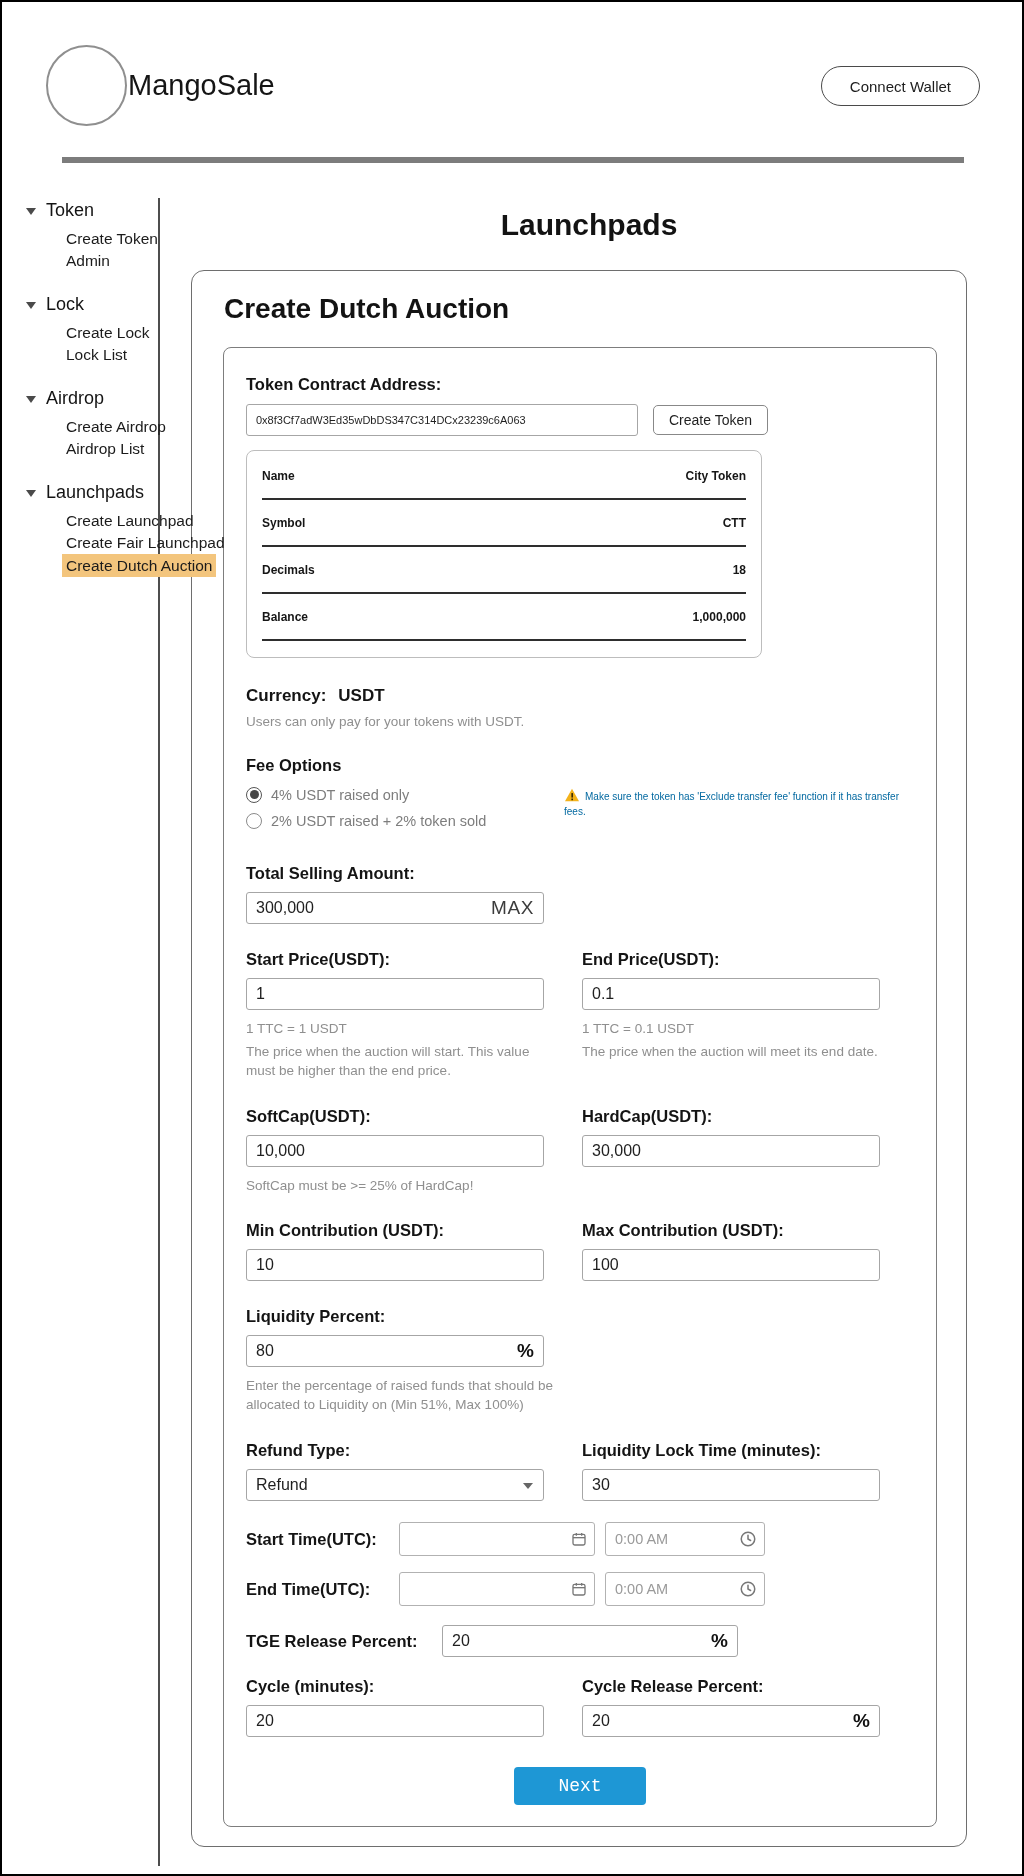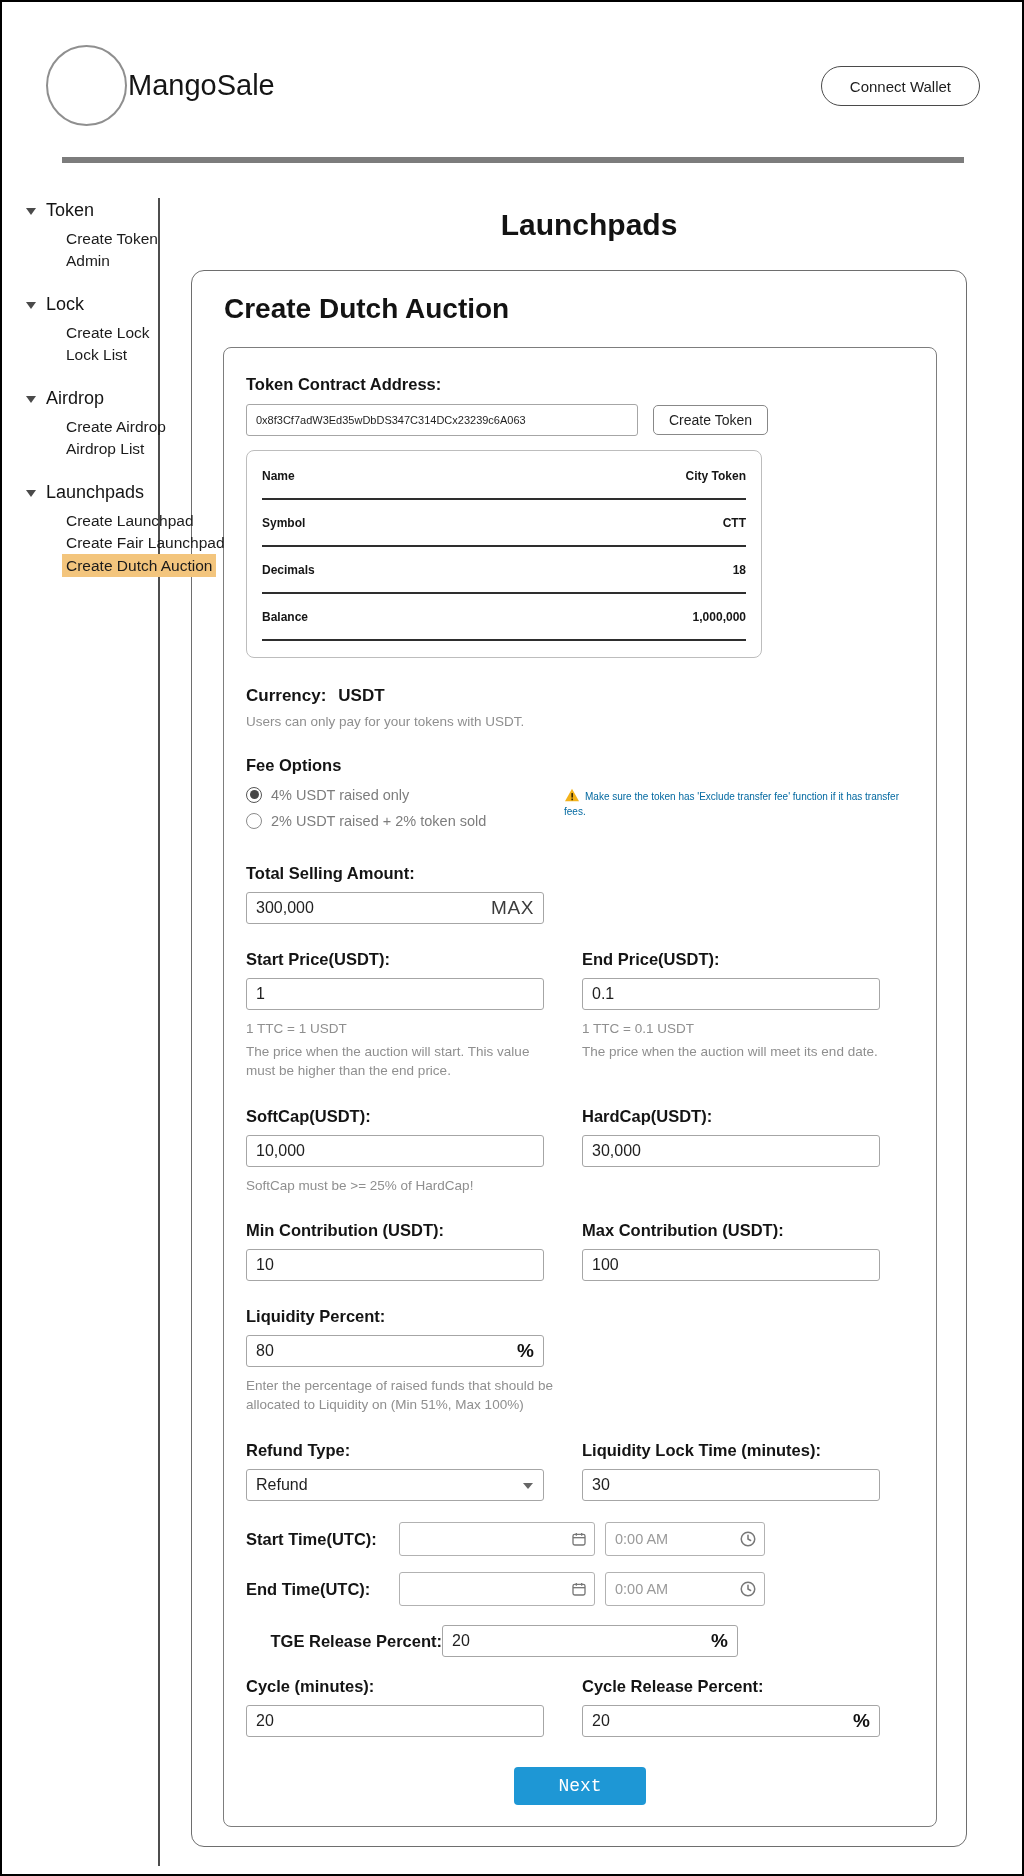--- a/index.html
+++ b/index.html
@@ -73,21 +73,21 @@
   .sel-caret { position:absolute; right:10px; top:50%; margin-top:-2px; width:0; height:0; border-left:5px solid transparent; border-right:5px solid transparent; border-top:6px solid #666; }
 
   .time-row { display:flex; align-items:center; margin-top:21px; }
   .time-row .f-label { width:153px; flex:none; }
   .date-wrap { position:relative; width:196px; }
   .time-wrap { position:relative; width:160px; margin-left:10px; }
   .time-row .tin { height:34px; border-color:#b2b2b2; padding-right:32px; font-size:14.5px; }
   .icon-right { position:absolute; right:8px; top:50%; transform:translateY(-50%); display:flex; pointer-events:none; }
 
   .tge-row { display:flex; align-items:center; margin-top:19px; }
-  .tge-row .f-label { width:196px; flex:none;text-align:right; }
+  .tge-row .f-label { width:196px; flex:none; }
   .tge-row .input-wrap { margin-top:0; width:296px; }
 
   .next-btn { display:block; margin:30px auto 0; background:var(--accent_blue,#1e97d5); color:#fff; border:none; border-radius:4px; font-size:18px; padding:9px 44px; cursor:pointer; font-family:Liberation Mono, monospace; }
 </style>
 </head>
 <body>
 
 <div class="frame">
 
   <div class="logo-circle"></div>

